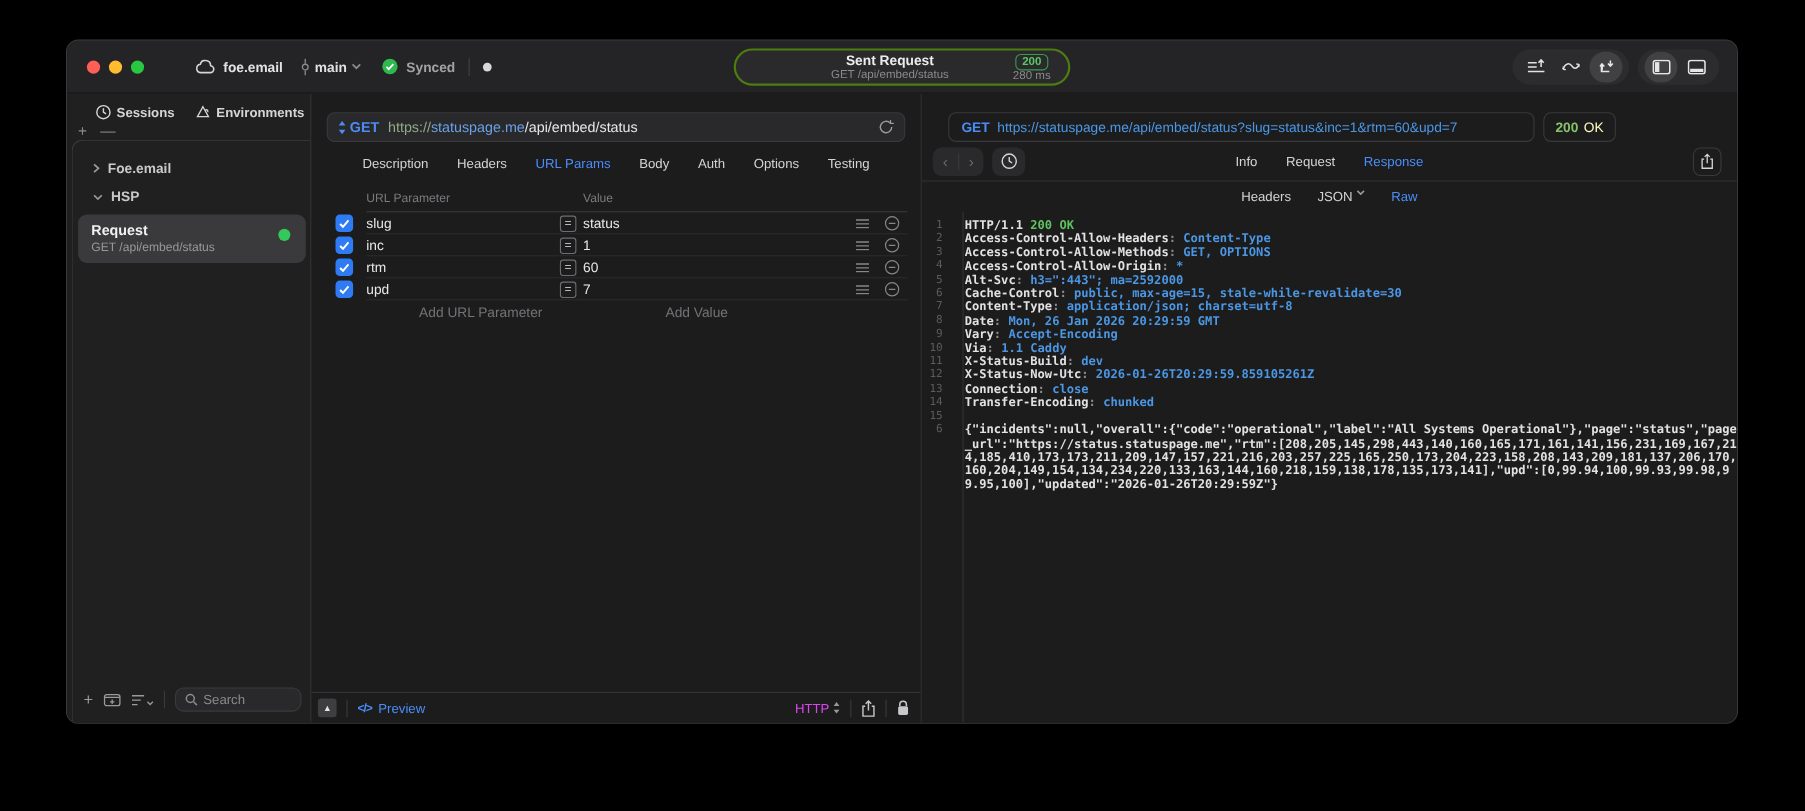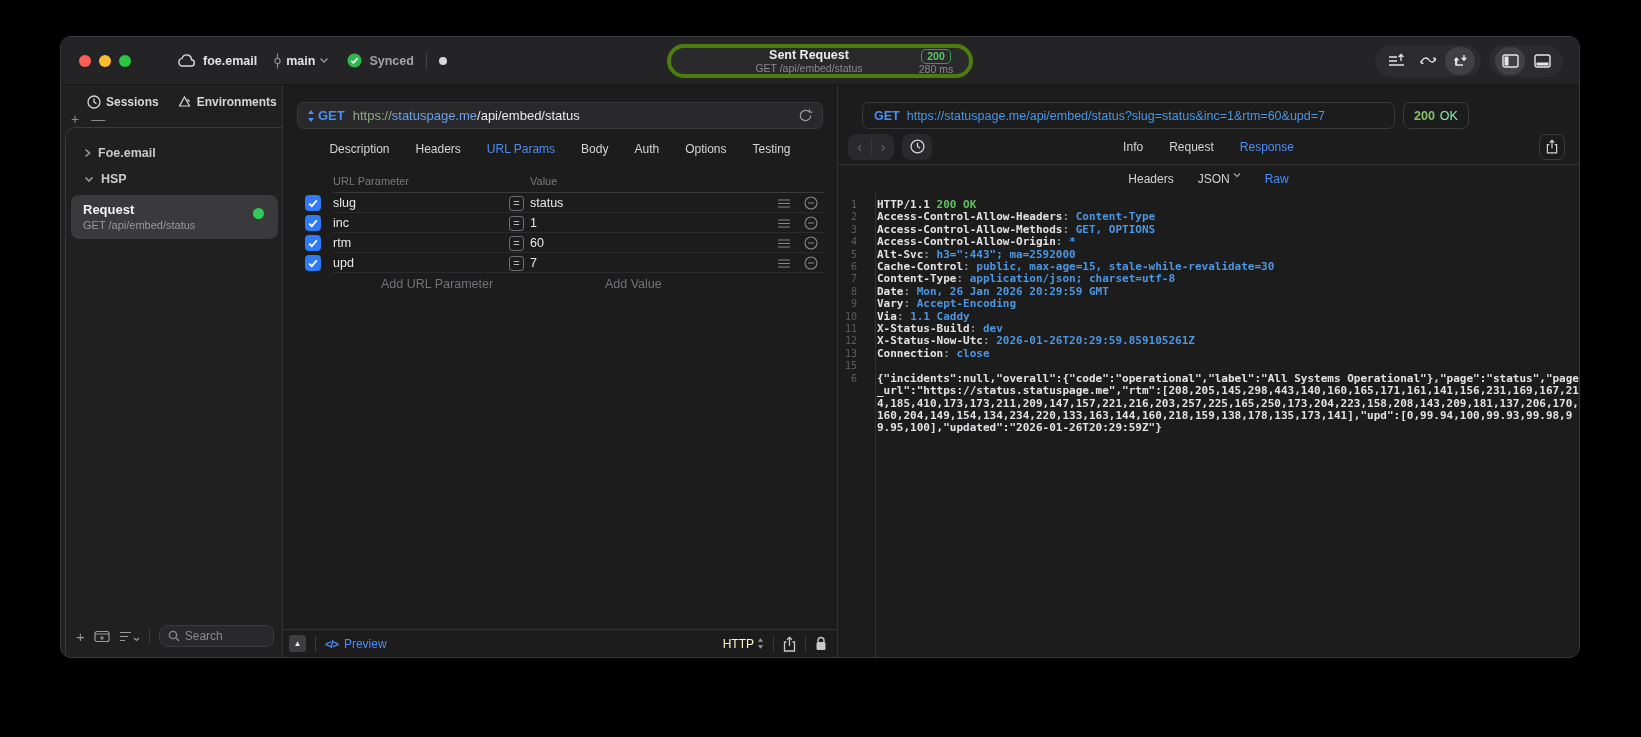--- a/index.html
+++ b/index.html
@@ -14,21 +14,21 @@
   .traffic { display:flex; gap:8px; padding-left:18px; }
   .tl { width:12px; height:12px; border-radius:50%; }
   .tl.r { background:#ff5f57; } .tl.y { background:#febc2e; } .tl.g { background:#28c840; }
   .proj { display:flex; align-items:center; margin-left:46px; gap:7px; color:#e2e2e4;
           font-size:12.5px; font-weight:700; }
   .branch { display:flex; align-items:center; gap:4px; margin-left:16px; color:#e2e2e4; }
   .sync { display:flex; align-items:center; gap:7px; margin-left:18px; color:#a3a3a3; }
   .tbdivider { width:1px; height:16px; background:#444446; margin:0 12px; }
   .windot { width:8px; height:8px; border-radius:50%; background:#d8d8da; }
   .center-pill { position:absolute; left:50%; top:7px; transform:translateX(-50%);
-                 width:306px; height:34px; background:#2a2a2c; border:4px solid #4d7c0f;
+                 width:306px; height:34px; background:#2a2a2c; border:2px solid #4d7c0f;
                  border-radius:17px; display:flex; align-items:center; }
   .cp-text { flex:1; text-align:center; line-height:1.15; padding-left:34px; }
   .cp-title { font-size:12.5px; font-weight:700; color:#ececee; }
   .cp-sub { font-size:10.5px; color:#8a8a8e; }
   .cp-status { width:56px; text-align:center; line-height:1.1; padding-right:10px; }
   .badge200 { display:inline-block; border:1px solid #3d9a4c; color:#5bc763; font-size:10.5px;
               font-weight:700; border-radius:5px; padding:0 5px; line-height:13px; }
   .cp-ms { font-size:10.5px; color:#8a8a8e; }
   .tools { margin-left:auto; display:flex; gap:8px; padding-right:16px; }
   .toolpill { background:#2c2c2e; border-radius:16px; height:32px; display:flex;
@@ -83,31 +83,31 @@
   .cbox { width:16px; height:16px; margin-left:6px; background:var(--cb); border-radius:4px;
           display:flex; align-items:center; justify-content:center; }
   .prow.add { color:#737377; height:22px;gap:48px; } .prow.add::after { background:transparent; }
   .rowicon { color:#86868a; display:flex; justify-content:center; }
   .mfooter { margin-top:auto; height:28px; border-top:1px solid #343436; display:flex;
              align-items:center; padding:0 10px 0 6px; gap:9px; color:#c8c8ca; }
   .upbtn { width:17px; height:17px; background:#3e3e40; border-radius:3px; color:#e6e6e8;
            font-size:8px; display:flex; align-items:center; justify-content:center; }
   .previewlbl { color:var(--accent); font-size:12px; display:flex; gap:6px; align-items:center; }
   .codeglyph { font-weight:700; font-size:11px; letter-spacing:-1px; }
-  .http { margin-left:auto; font-size:12px; color:#fef9c3; display:flex; align-items:center; gap:3px; }
+  .http { margin-left:auto; font-size:12px; color:#d946ef; display:flex; align-items:center; gap:3px; }
   
   .right { flex:1; background:#1c1c1d; display:flex; flex-direction:column; min-width:0; }
   .r-top { display:flex; gap:8px; margin:17px 0 0 24px; }
   .r-url { width:533px; height:27px; border:1px solid #39393b; border-radius:7px; display:flex;
            align-items:center; padding:0 11px; font-size:12.5px; white-space:nowrap; overflow:hidden; }
   .r-get { color:var(--accent); font-weight:700; margin-right:7px; }
   .r-link { color:var(--codeblue); }
   .r-status { height:27px; border:1px solid #39393b; border-radius:7px; display:flex;
               align-items:center; padding:0 10px; gap:5px; font-size:12.5px; }
-  .r-code { color:#87c26a; font-weight:700; } .r-ok { color:#86efac; }
+  .r-code { color:#87c26a; font-weight:700; } .r-ok { color:#fef9c3; }
   .r-nav { height:36px; display:flex; align-items:center; padding:0 14px 0 10px; position:relative;
            border-bottom:1px solid #303032; }
   .navpill { background:#2a2a2c; border-radius:8px; height:26px; display:flex; align-items:center; }
   .navpill .nb { width:23px; text-align:center; color:#6a6a6e; font-size:14px; }
   .clockpill { background:#2a2a2c; border-radius:8px; height:26px; width:30px; display:flex;
                align-items:center; justify-content:center; margin-left:8px; color:#d6d6d8; }
   .rtabs { position:absolute; left:50%; transform:translateX(-50%); display:flex; gap:26px;
            font-size:12px; color:#d4d4d6; }
   .rtabs .tab.active, .rsubtabs .tab.active { color:var(--accent); }
   .sharebtn { margin-left:auto; width:26px; height:26px; border:1px solid #3a3a3c; border-radius:7px;
@@ -583,20 +583,24 @@
           </div>
           <div class="cline">
             <span class="ln">12</span>
             <span class="lc "><span class="k">X-Status-Now-Utc</span><span class="sep">: </span><span class="v">2026-01-26T20:29:59.859105261Z</span></span>
           </div>
           <div class="cline">
             <span class="ln">13</span>
             <span class="lc "><span class="k">Connection</span><span class="sep">: </span><span class="v">close</span></span>
           </div>
           <div class="cline">
+            <span class="ln">14</span>
+            <span class="lc "><span class="k">Transfer-Encoding</span><span class="sep">: </span><span class="v">chunked</span></span>
+          </div>
+          <div class="cline">
             <span class="ln">15</span>
             <span class="lc "></span>
           </div>
           <div class="cline">
             <span class="ln">6</span>
             <span class="lc "><span class="bodytext">{"incidents":null,"overall":{"code":"operational","label":"All Systems Operational"},"page":"status","page_url":"https://status.statuspage.me","rtm":[208,205,145,298,443,140,160,165,171,161,141,156,231,169,167,214,185,410,173,173,211,209,147,157,221,216,203,257,225,165,250,173,204,223,158,208,143,209,181,137,206,170,160,204,149,154,134,234,220,133,163,144,160,218,159,138,178,135,173,141],"upd":[0,99.94,100,99.93,99.98,99.95,100],"updated":"2026-01-26T20:29:59Z"}</span></span>
           </div>
         </div>
     </section>
 

